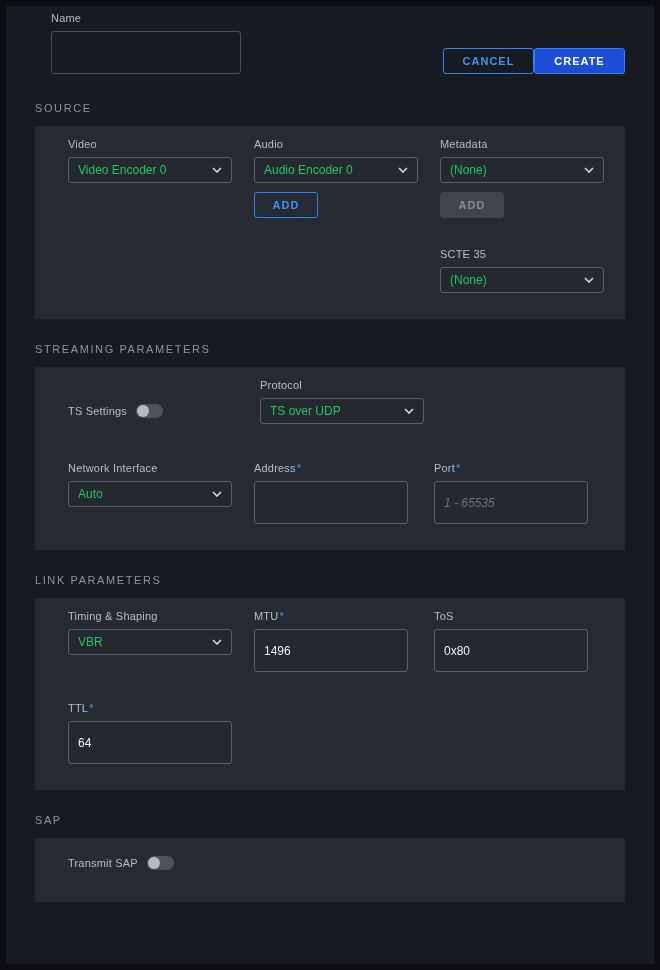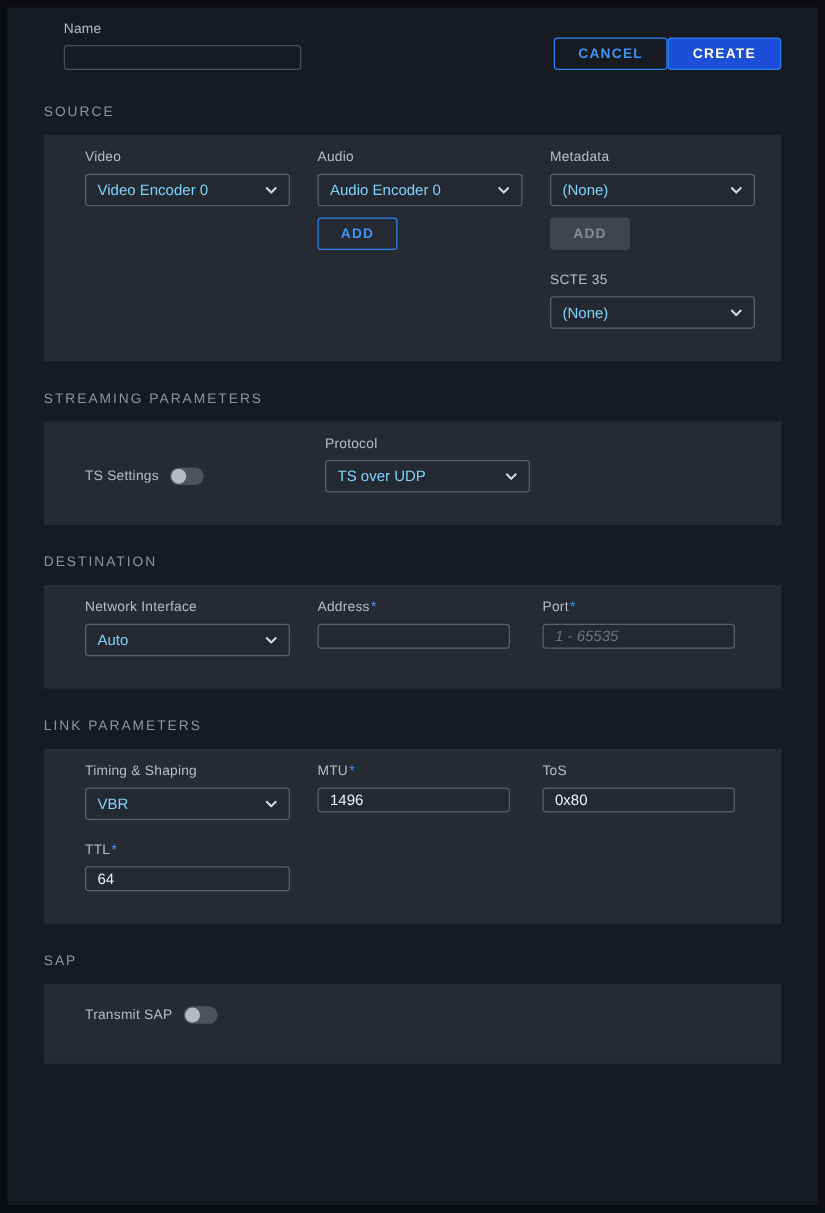--- a/index.html
+++ b/index.html
@@ -26,41 +26,41 @@
   .field-label {
     display: block;
     font-size: 11px;
     color: #b9bdc3;
     margin-bottom: 7px;
     letter-spacing: .2px;
   }
   .req { color: #3f93f5; margin-left: 1px; }
 
   .text-input {
-    height: 20px;
+    height: 43px;
     width: 164px;
     background: #242831;
     border: 1px solid #5b6069;
     border-radius: 3px;
     color: #f0f2f4;
     font-size: 12px;
     padding: 0 9px;
     font-family: "Liberation Sans", sans-serif;
     outline: none;
   }
   .text-input::placeholder { color: #6f747c; font-style: italic; }
   .top-row .text-input { width: 190px; background: #171a21; border-color: #4b5058; }
 
   .select {
     height: 26px;
     width: 164px;
     background: #242831;
     border: 1px solid #5b6069;
     border-radius: 3px;
-    color: #7dd3fc;
+    color: #22c55e;
     font-size: 12px;
     padding: 0 9px;
     display: flex;
     align-items: center;
     justify-content: space-between;
     cursor: pointer;
   }
   .select .chev { color: #d7dade; display: flex; }
 
   .w-sm { width: 154px; }
@@ -93,21 +93,21 @@
   }
   .top-row + .section .section-title { margin-top: 28px; }
   .panel {
     background: #262a33;
     padding: 12px 33px 26px;
   }
   .row { display: flex; }
   .col { width: 170px; margin-right: 22px; }
   .col:last-child { margin-right: 0; }
   .stack-gap { margin-top: 9px; }
-  .field-gap { margin-top: 18px; }
+  .field-gap { margin-top: 30px; }
 
   
   .toggle {
     width: 27px; height: 14px;
     border-radius: 8px;
     background: #4d525b;
     position: relative;
     cursor: pointer;
     flex: 0 0 auto;
   }
@@ -228,21 +228,20 @@
                 </svg>
             </span>
           </div>
         </div>
 
       </div>
     </div>
   </div>
 
   <div class="section">
-    <div class="section-title">DESTINATION</div>
     <div class="panel">
       <div class="row">
 
         <div class="col">
           <span class="field-label">Network Interface</span>
           <div class="select">
             <span>Auto</span>
             <span class="chev">
               <svg width="10" height="6" viewBox="0 0 10 6">
                   <path d="M1 1l4 4 4-4" stroke="currentColor" stroke-width="1.6" fill="none"></path>

